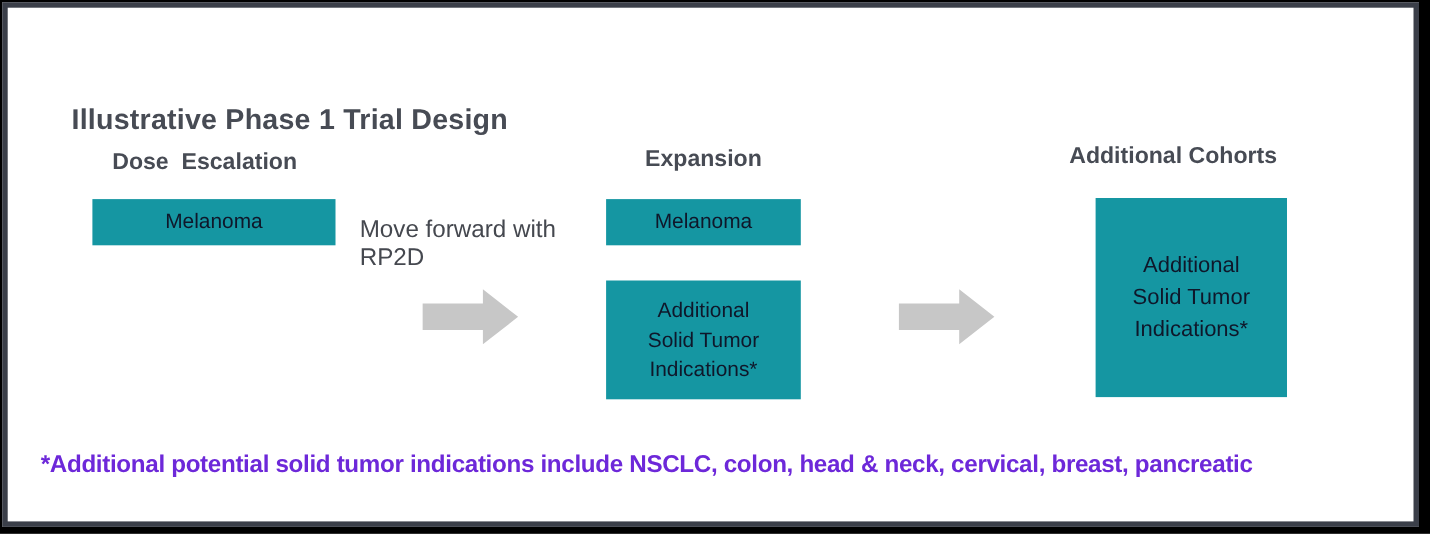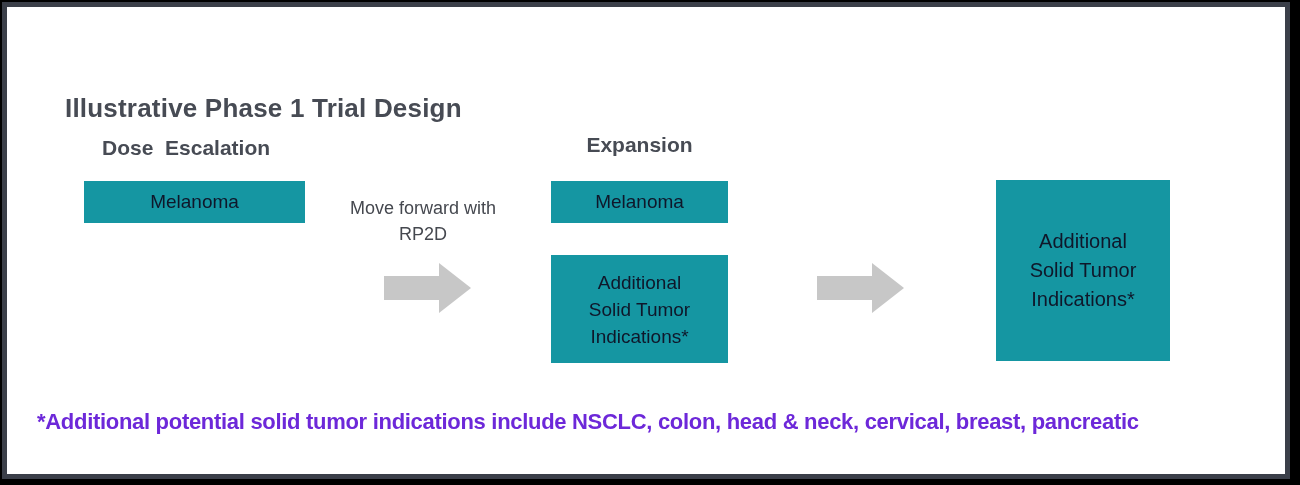--- a/index.html
+++ b/index.html
@@ -50,24 +50,23 @@
     align-items: center;
     justify-content: center;
     text-align: center;
     white-space: pre-line;
   }
   .box-mel-1 { left: 77px;  top: 174px; width: 221px; height: 42px; font-size: 19px; }
   .box-mel-2 { left: 544px; top: 174px; width: 177px; height: 42px; font-size: 19px; }
   .box-add-2 { left: 544px; top: 248px; width: 177px; height: 108px; font-size: 19px; line-height: 27px; }
   .box-add-3 { left: 989px; top: 173px; width: 174px; height: 181px; font-size: 20px; line-height: 29px; }
   .arrow-label {
-    font-size: 18px;
+    font-size: 22px;
     line-height: 26px;
     color: #45484f;
-    text-align: center;
     white-space: pre-line;
     width: 192px;
     top: 188px;
   }
   .lbl-1 { left: 320px; }
   .lbl-2 { left: 753px; }
   .arrow-icon {
     top: 255px;
     width: 88px;
     height: 52px;
@@ -87,20 +86,21 @@
 </head>
 <body>
 
 <div id="canvas">
   <div id="slide">
 
     <div class="abs title">Illustrative Phase 1 Trial Design</div>
 
     <div class="abs stage-header hdr-dose">Dose  Escalation</div>
     <div class="abs stage-header hdr-exp">Expansion</div>
+    <div class="abs stage-header hdr-add">Additional Cohorts</div>
 
     <div class="abs teal-box box-mel-1">Melanoma</div>
 
     <div class="abs arrow-label lbl-1">Move forward with
 RP2D</div>
     <svg class="abs arrow-icon arr-1" viewBox="0 0 88 52" xmlns="http://www.w3.org/2000/svg" aria-hidden="true">
       <polygon points="0,14 55,14 55,1 87,26 55,51 55,38 0,38" fill="currentColor"></polygon>
     </svg>
 
     <div class="abs teal-box box-mel-2">Melanoma</div>

